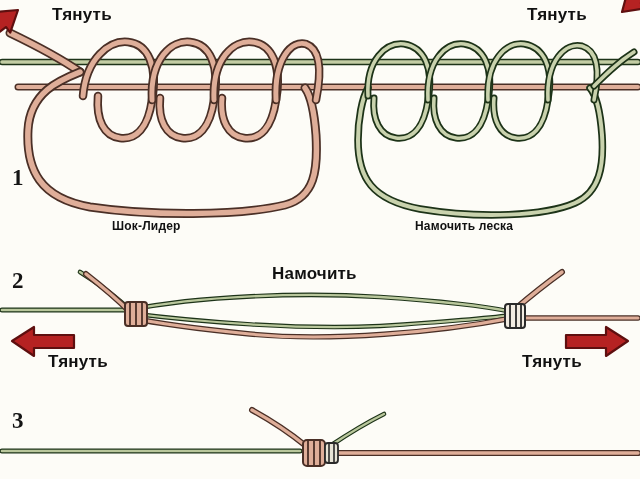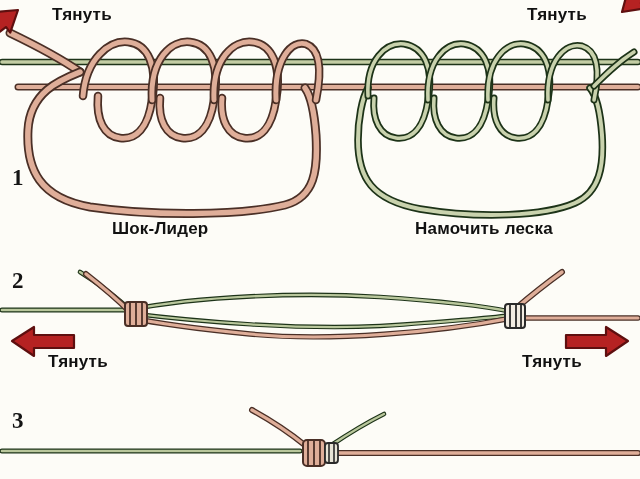--- a/index.html
+++ b/index.html
@@ -13,21 +13,21 @@
   #stage{position:absolute;left:0;top:0;width:640px;height:361px;}
   svg.diagram{position:absolute;left:0;top:0;width:640px;height:479px;display:block;}
   .lbl{
     position:absolute;
     font-weight:bold;
     color:#111;
     white-space:nowrap;
     letter-spacing:0.2px;
   }
   .lbl-pull{font-size:17px;}
-  .lbl-name{font-size:17px;}
+  .lbl-name{font-size:12px;}
   .lbl-wet{font-size:17px;}
   .step-num{
     position:absolute;
     font-size:23px;
     font-weight:bold;
     color:#141414;
     font-family:"Liberation Serif", serif;
   }
   
   #pull-tl{left:52px;top:5px;}
@@ -223,20 +223,21 @@
   </svg>
 
   <div class="lbl lbl-pull" id="pull-tl">Тянуть</div>
 
   <div class="lbl lbl-pull" id="pull-tr">Тянуть</div>
 
   <div class="lbl lbl-name" id="shock-leader">Шок-Лидер</div>
 
   <div class="lbl lbl-name" id="main-line">Намочить леска</div>
 
+  <div class="lbl lbl-wet" id="wet">Намочить</div>
 
   <div class="lbl lbl-pull" id="pull-l2">Тянуть</div>
 
   <div class="lbl lbl-pull" id="pull-r2">Тянуть</div>
 
   <div class="step-num" id="num1">1</div>
 
   <div class="step-num" id="num2">2</div>
 
   <div class="step-num" id="num3">3</div>

